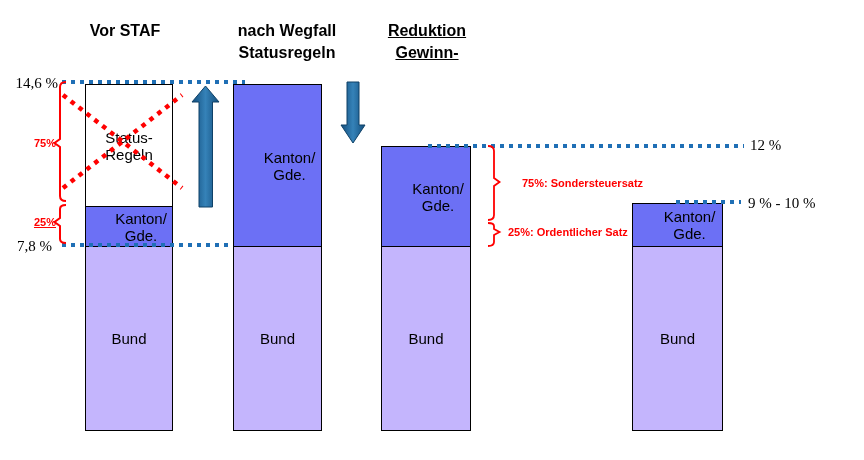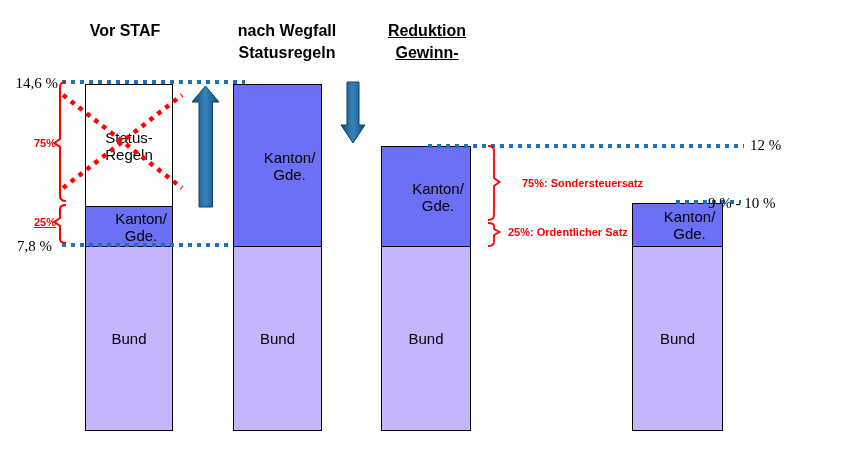--- a/index.html
+++ b/index.html
@@ -81,21 +81,21 @@
   </div>
 
   <div class="dotline" style="left:62px;top:80px;width:183px;"></div>
   <div class="dotline" style="left:62px;top:243px;width:171px;"></div>
   <div class="dotline" style="left:428px;top:144px;width:316px;"></div>
   <div class="dotline" style="left:676px;top:200px;width:65px;"></div>
 
   <div class="axis-label" style="left:0px;top:75px;width:58px;text-align:right;">14,6 %</div>
   <div class="axis-label" style="left:0px;top:238px;width:52px;text-align:right;">7,8 %</div>
   <div class="axis-label" style="left:750px;top:137px;">12 %</div>
-  <div class="axis-label" style="left:708px;top:195px;">9 % - 10 %</div>
+  <div class="axis-label" style="left:748px;top:195px;">9 % - 10 %</div>
 
   <div class="red-label" style="left:22px;top:137px;width:34px;text-align:right;">75%</div>
   <div class="red-label" style="left:22px;top:216px;width:34px;text-align:right;text-decoration:underline;">25%</div>
   <div class="red-label" style="left:510px;top:177px;margin-left:12px;">75%: Sondersteuersatz</div>
   <div class="red-label" style="left:508px;top:226px;">25%: Ordentlicher Satz</div>
 
   <svg class="overlay" width="864" height="460" viewBox="0 0 864 460">
     <defs>
       <linearGradient id="arrowGrad" x1="0" y1="0" x2="1" y2="0">
         <stop offset="0" stop-color="#134E7D"></stop>

